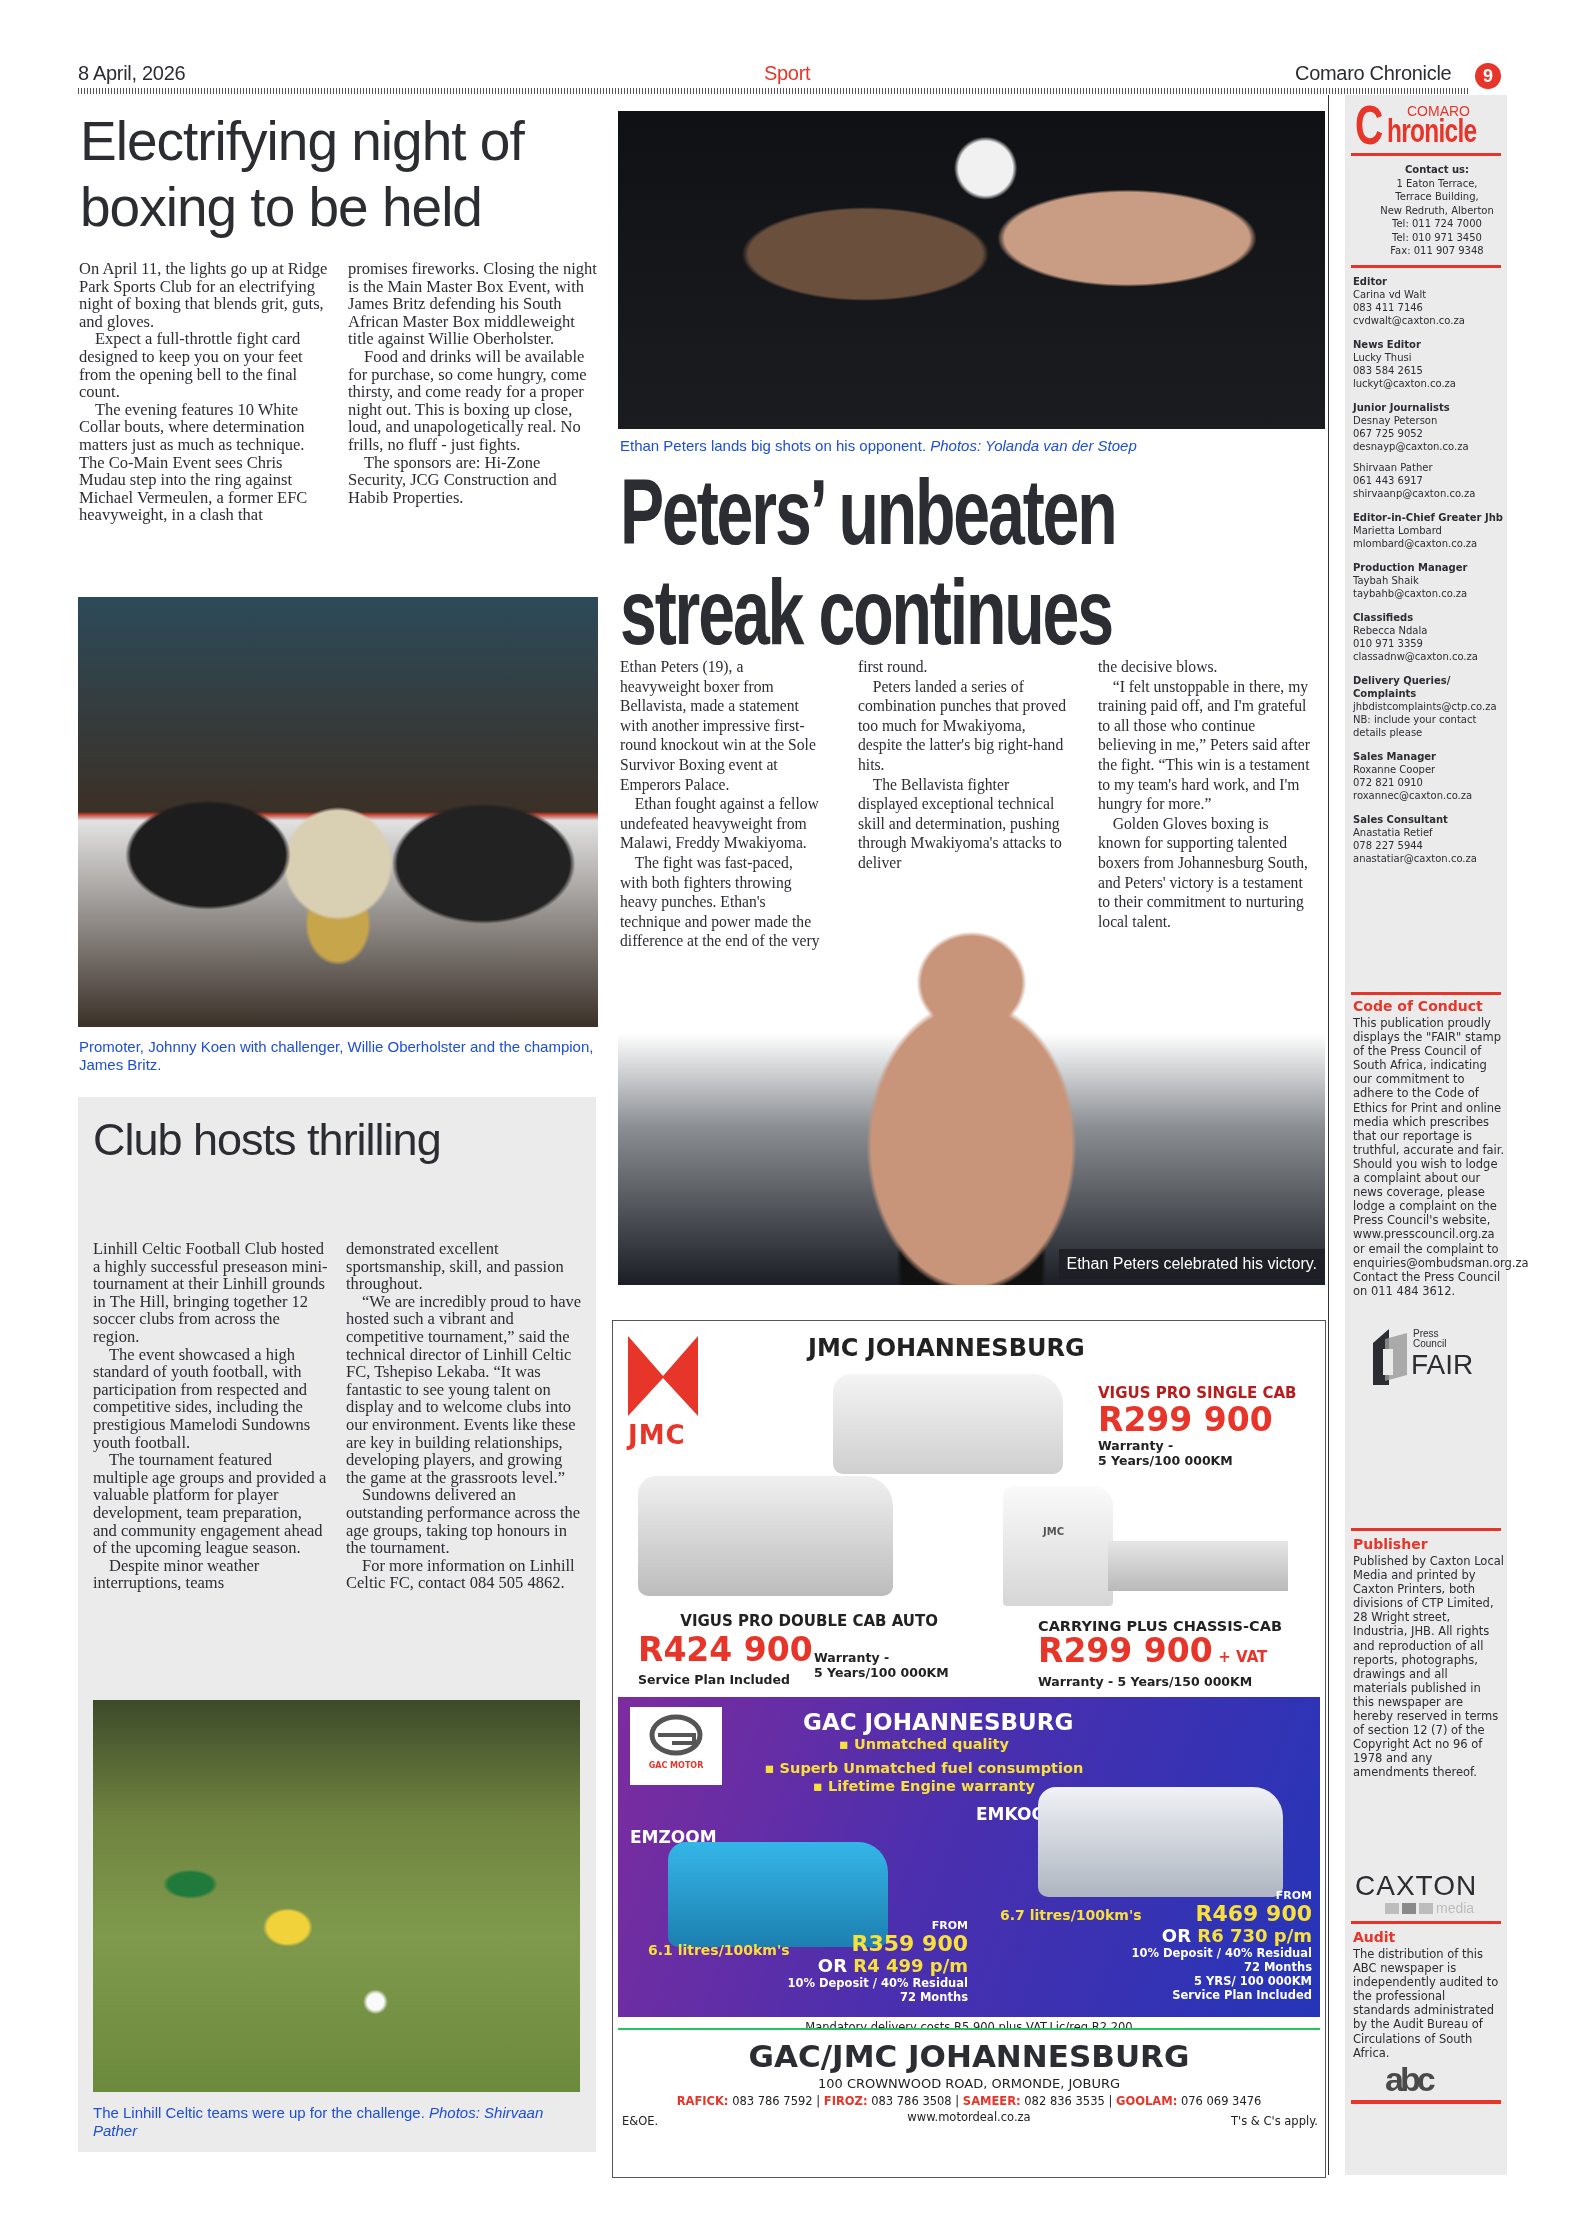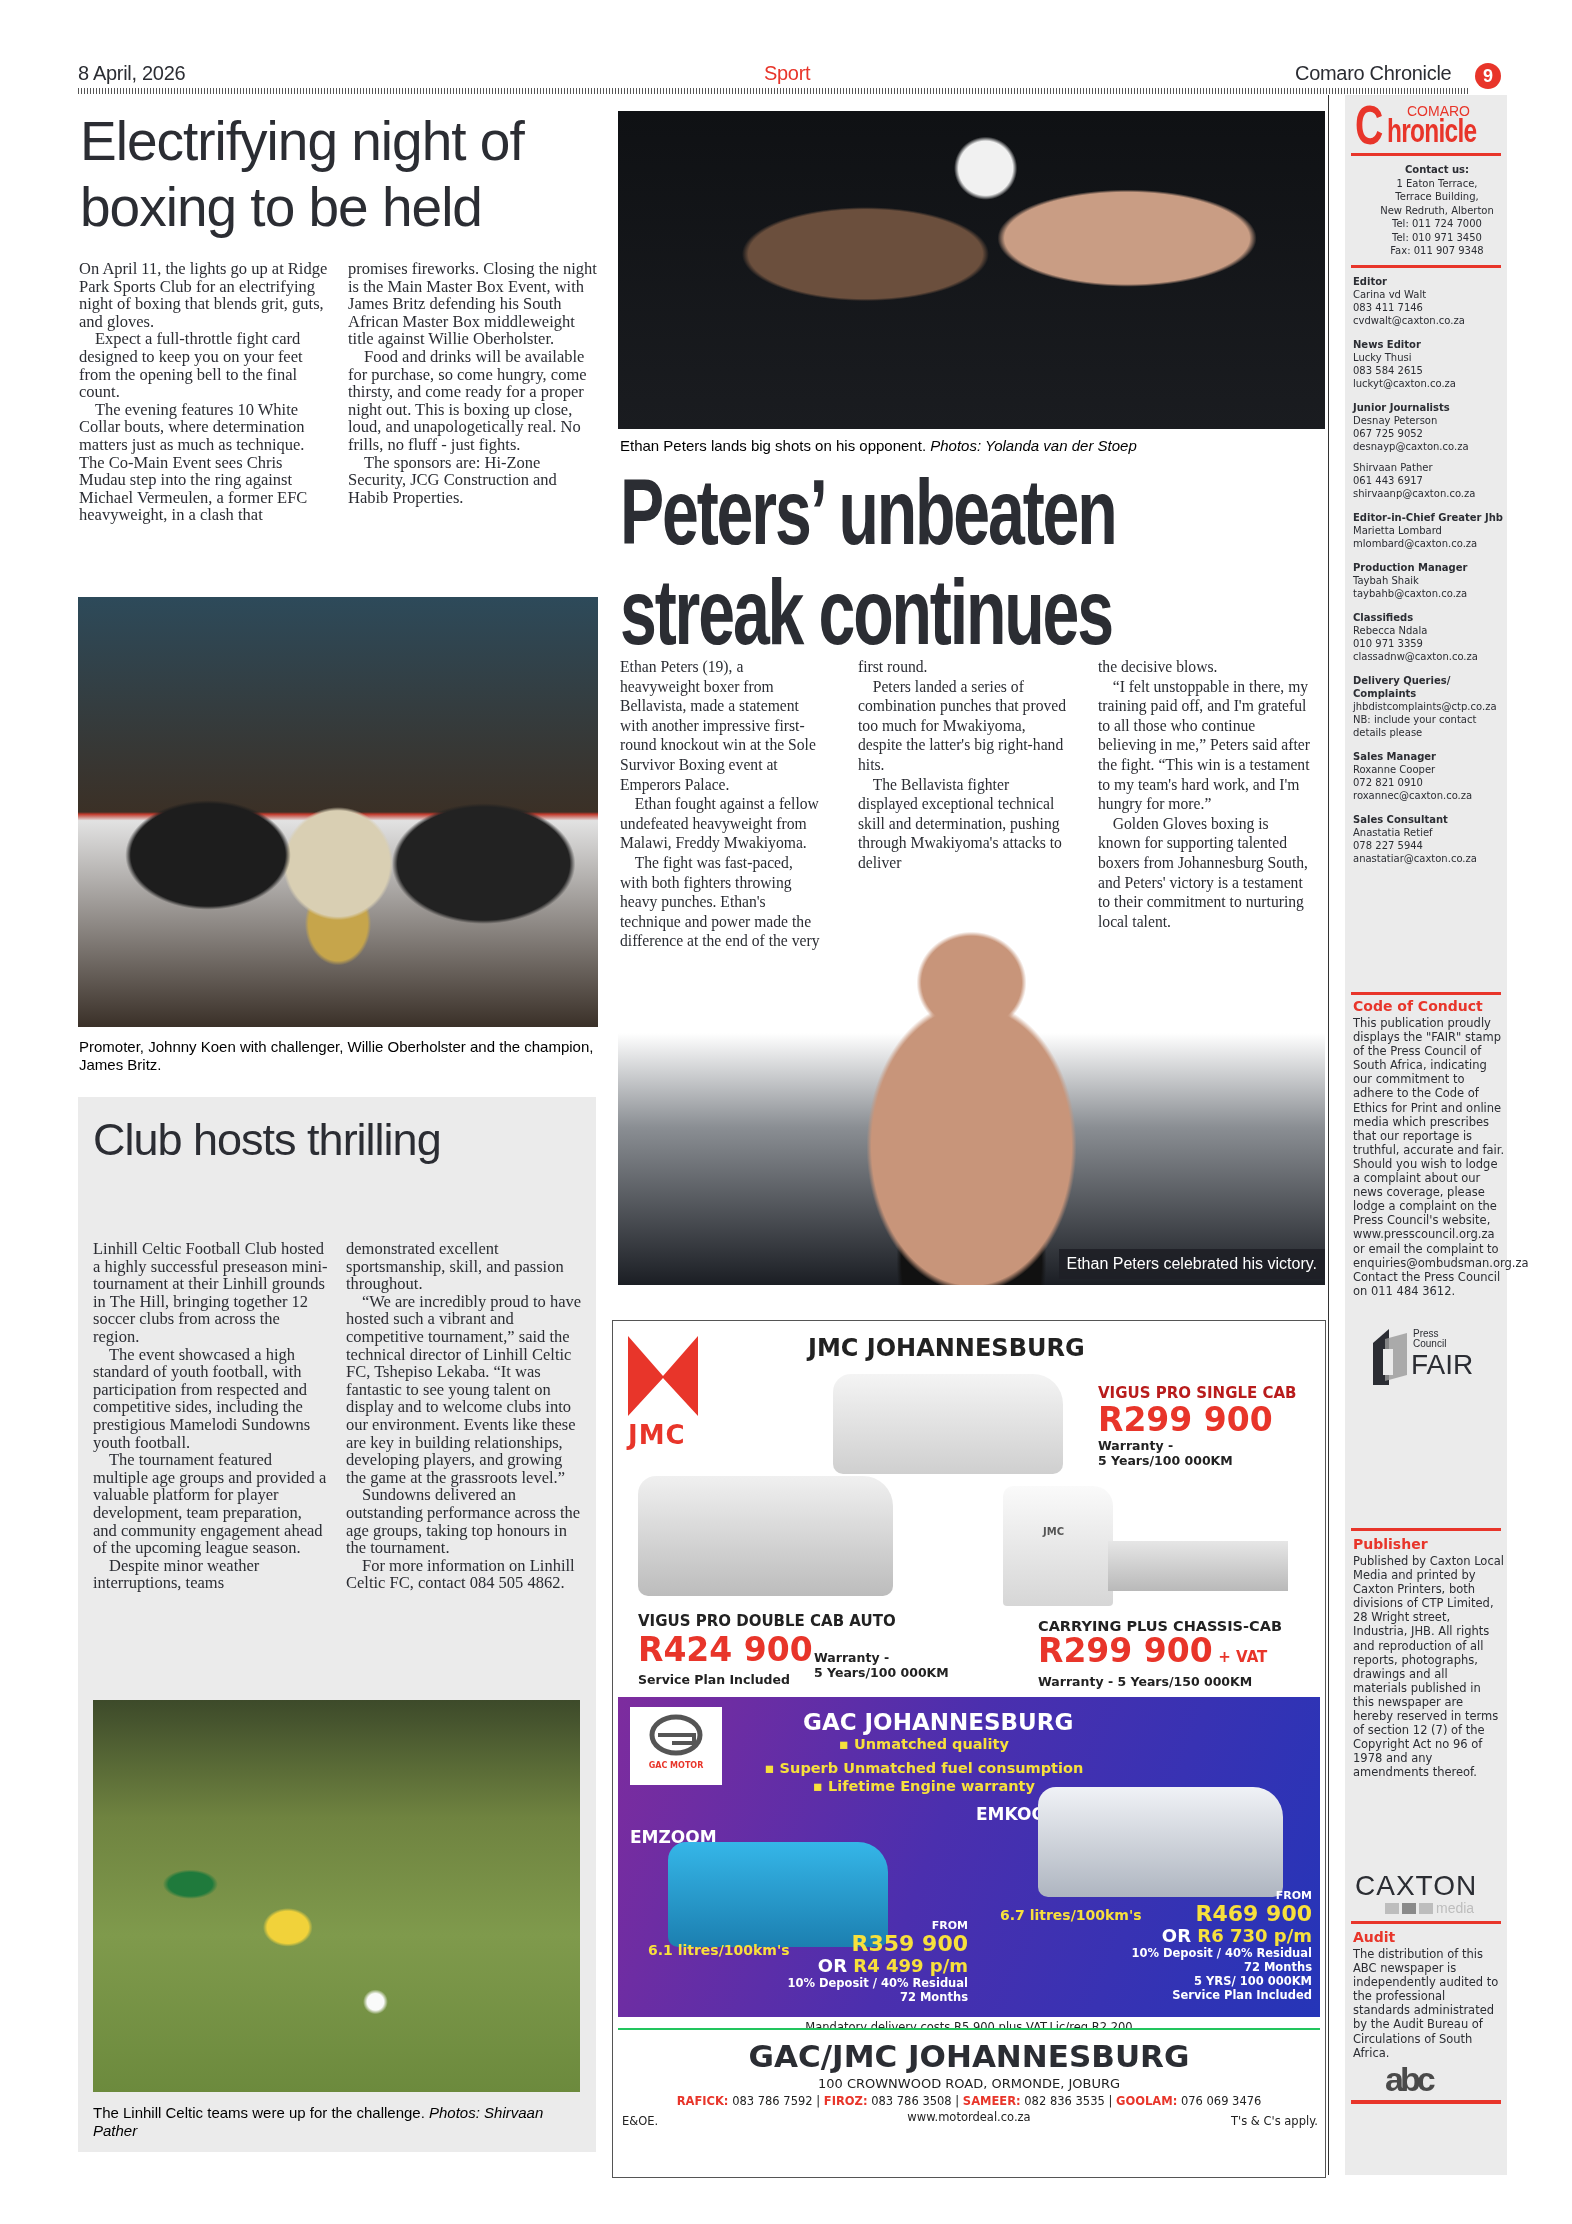--- a/index.html
+++ b/index.html
@@ -17,21 +17,21 @@
   .vrule { left: 1328px; top: 95px; width: 1px; height: 2080px; background: #333; }
 
   
   .head-light { font-family: "Liberation Sans", sans-serif; font-weight: normal; color: #2b2d33; letter-spacing: -1px; }
   .head-heavy { font-family: "Liberation Sans", sans-serif; font-weight: bold; color: #2b2d33; letter-spacing: -3px; transform: scaleX(0.72); transform-origin: left top; white-space: nowrap; }
 
   
   .col { font-size: 16.5px; line-height: 17.6px; color: #2b2d33; text-align: left; }
   .col p { text-indent: 16px; }
   .col p.first { text-indent: 0; }
-  .caption { font-family: "Liberation Sans", sans-serif; font-size: 15px; line-height: 18px; color: #000000; }
+  .caption { font-family: "Liberation Sans", sans-serif; font-size: 15px; line-height: 18px; color: #1d4ed8; }
   .caption i { font-style: italic; }
 
   
   .photo { overflow: hidden; }
   .photo-boxers { left: 618px; top: 111px; width: 707px; height: 318px;
     background: radial-gradient(ellipse at 35% 45%, #6b4f3d 0 18%, transparent 19%),
                 radial-gradient(ellipse at 72% 40%, #c99d84 0 17%, transparent 18%),
                 radial-gradient(circle at 52% 18%, #f1f1f1 0 6%, transparent 7%),
                 linear-gradient(#0f1114, #1a1c20); }
   .photo-promo { left: 78px; top: 597px; width: 520px; height: 430px;
@@ -173,21 +173,21 @@
 
   <div class="abs car" style="left:215px; top:48px; width:230px; height:100px; background:linear-gradient(#f4f4f4,#cfcfcf);"></div>
   <div class="abs" style="left:480px; top:58px; width:220px;">
     <div class="ad-font" style="font-size:15px; color:#b91c1c;">VIGUS PRO SINGLE CAB</div>
     <div class="ad-font price-red" style="font-size:33px; line-height:36px;">R299 900</div>
     <div class="ad-font" style="font-size:12.5px; color:#222;">Warranty -</div>
     <div class="ad-font" style="font-size:12.5px; color:#222;">5 Years/100 000KM</div>
   </div>
 
   <div class="abs car" style="left:20px; top:150px; width:255px; height:120px; background:linear-gradient(#f0f0f0,#bcbcbc);"></div>
-  <div class="abs" style="left:20px; top:286px; width:300px;">
+  <div class="abs" style="left:20px; top:286px; width:300px;text-align:right;">
     <div class="ad-font" style="font-size:15px; color:#222;">VIGUS PRO DOUBLE CAB AUTO</div>
     <div class="abs ad-font price-red" style="left:0; top:18px; font-size:33px;">R424 900</div>
     <div class="abs ad-font" style="left:0; top:60px; font-size:12.5px; color:#222;">Service Plan Included</div>
     <div class="abs ad-font" style="left:176px; top:38px; font-size:12.5px; color:#222;">Warranty -</div>
     <div class="abs ad-font" style="left:176px; top:53px; font-size:12.5px; color:#222; white-space:nowrap;">5 Years/100 000KM</div>
   </div>
 
   <div class="abs" style="left:385px; top:160px; width:290px; height:135px;">
     <div class="abs" style="left:0; top:0; width:110px; height:120px; background:linear-gradient(#fafafa,#d6d6d6); border-radius:10px 20px 4px 4px;"></div>
     <div class="abs" style="left:105px; top:55px; width:180px; height:50px; background:linear-gradient(#e6e6e6,#b9b9b9);"></div>

